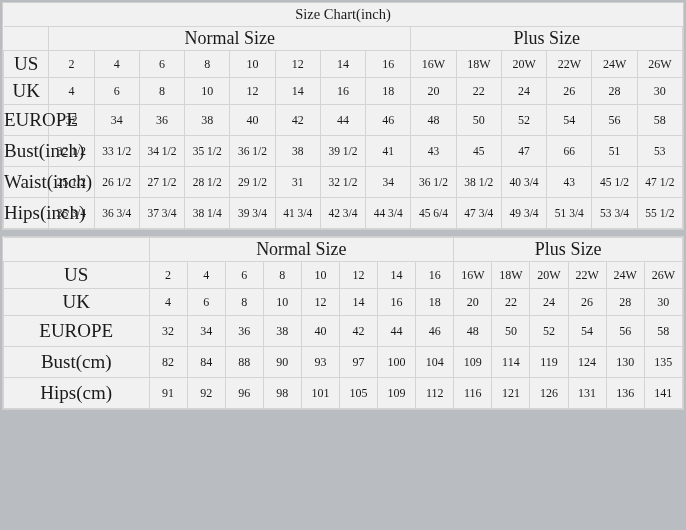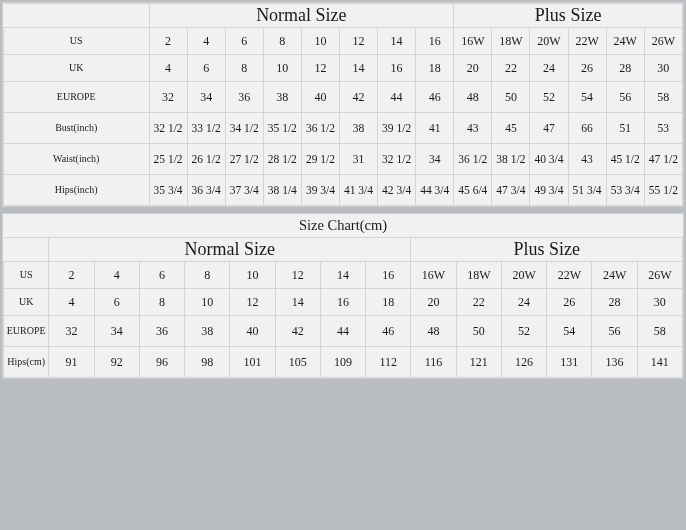--- a/index.html
+++ b/index.html
@@ -58,21 +58,21 @@
   .rowlabel {
     font-size: 13.5px;
     text-align: center;
   }
   .cell {
     font-size: 12px;
     height: 26px;
     line-height: 26px;
   }
   .rowlabel.cell {
-    font-size: 10px;
+    font-size: 19px;
   }
   .blank {
     border-left: none;
   }
   .tall {
     height: 30px;
     line-height: 30px;
   }
   .label-col {
     width: 145px;
@@ -82,20 +82,23 @@
   }
 </style>
 </head>
 <body>
 
 <div class="chart-wrap">
 
   <div class="chart">
     <table>
       <tbody>
+        <tr>
+          <td class="title-cell" colspan="15">Size Chart(inch)</td>
+        </tr>
         <tr>
           <td class="group-cell blank label-col"></td>
           <td class="group-cell" colspan="8">Normal Size</td>
           <td class="group-cell" colspan="6">Plus Size</td>
         </tr>
 
         <tr>
           <td class="cell rowlabel label-col">US</td>
           <td class="cell">2</td>
           <td class="cell">4</td>
@@ -204,23 +207,20 @@
         </tr>
 
       </tbody>
     </table>
   </div>
 
   <div class="chart second">
     <table>
       <tbody>
         <tr>
-          <td class="title-cell" colspan="15">Size Chart(cm)</td>
-        </tr>
-        <tr>
           <td class="group-cell blank label-col"></td>
           <td class="group-cell" colspan="8">Normal Size</td>
           <td class="group-cell" colspan="6">Plus Size</td>
         </tr>
 
         <tr>
           <td class="cell rowlabel label-col">US</td>
           <td class="cell">2</td>
           <td class="cell">4</td>
           <td class="cell">6</td>
@@ -266,20 +266,37 @@
           <td class="cell tall">44</td>
           <td class="cell tall">46</td>
           <td class="cell tall">48</td>
           <td class="cell tall">50</td>
           <td class="cell tall">52</td>
           <td class="cell tall">54</td>
           <td class="cell tall">56</td>
           <td class="cell tall">58</td>
         </tr>
 
+        <tr>
+          <td class="cell rowlabel label-col tall">Bust(cm)</td>
+          <td class="cell tall">82</td>
+          <td class="cell tall">84</td>
+          <td class="cell tall">88</td>
+          <td class="cell tall">90</td>
+          <td class="cell tall">93</td>
+          <td class="cell tall">97</td>
+          <td class="cell tall">100</td>
+          <td class="cell tall">104</td>
+          <td class="cell tall">109</td>
+          <td class="cell tall">114</td>
+          <td class="cell tall">119</td>
+          <td class="cell tall">124</td>
+          <td class="cell tall">130</td>
+          <td class="cell tall">135</td>
+        </tr>
 
 
         <tr>
           <td class="cell rowlabel label-col tall">Hips(cm)</td>
           <td class="cell tall">91</td>
           <td class="cell tall">92</td>
           <td class="cell tall">96</td>
           <td class="cell tall">98</td>
           <td class="cell tall">101</td>
           <td class="cell tall">105</td>

